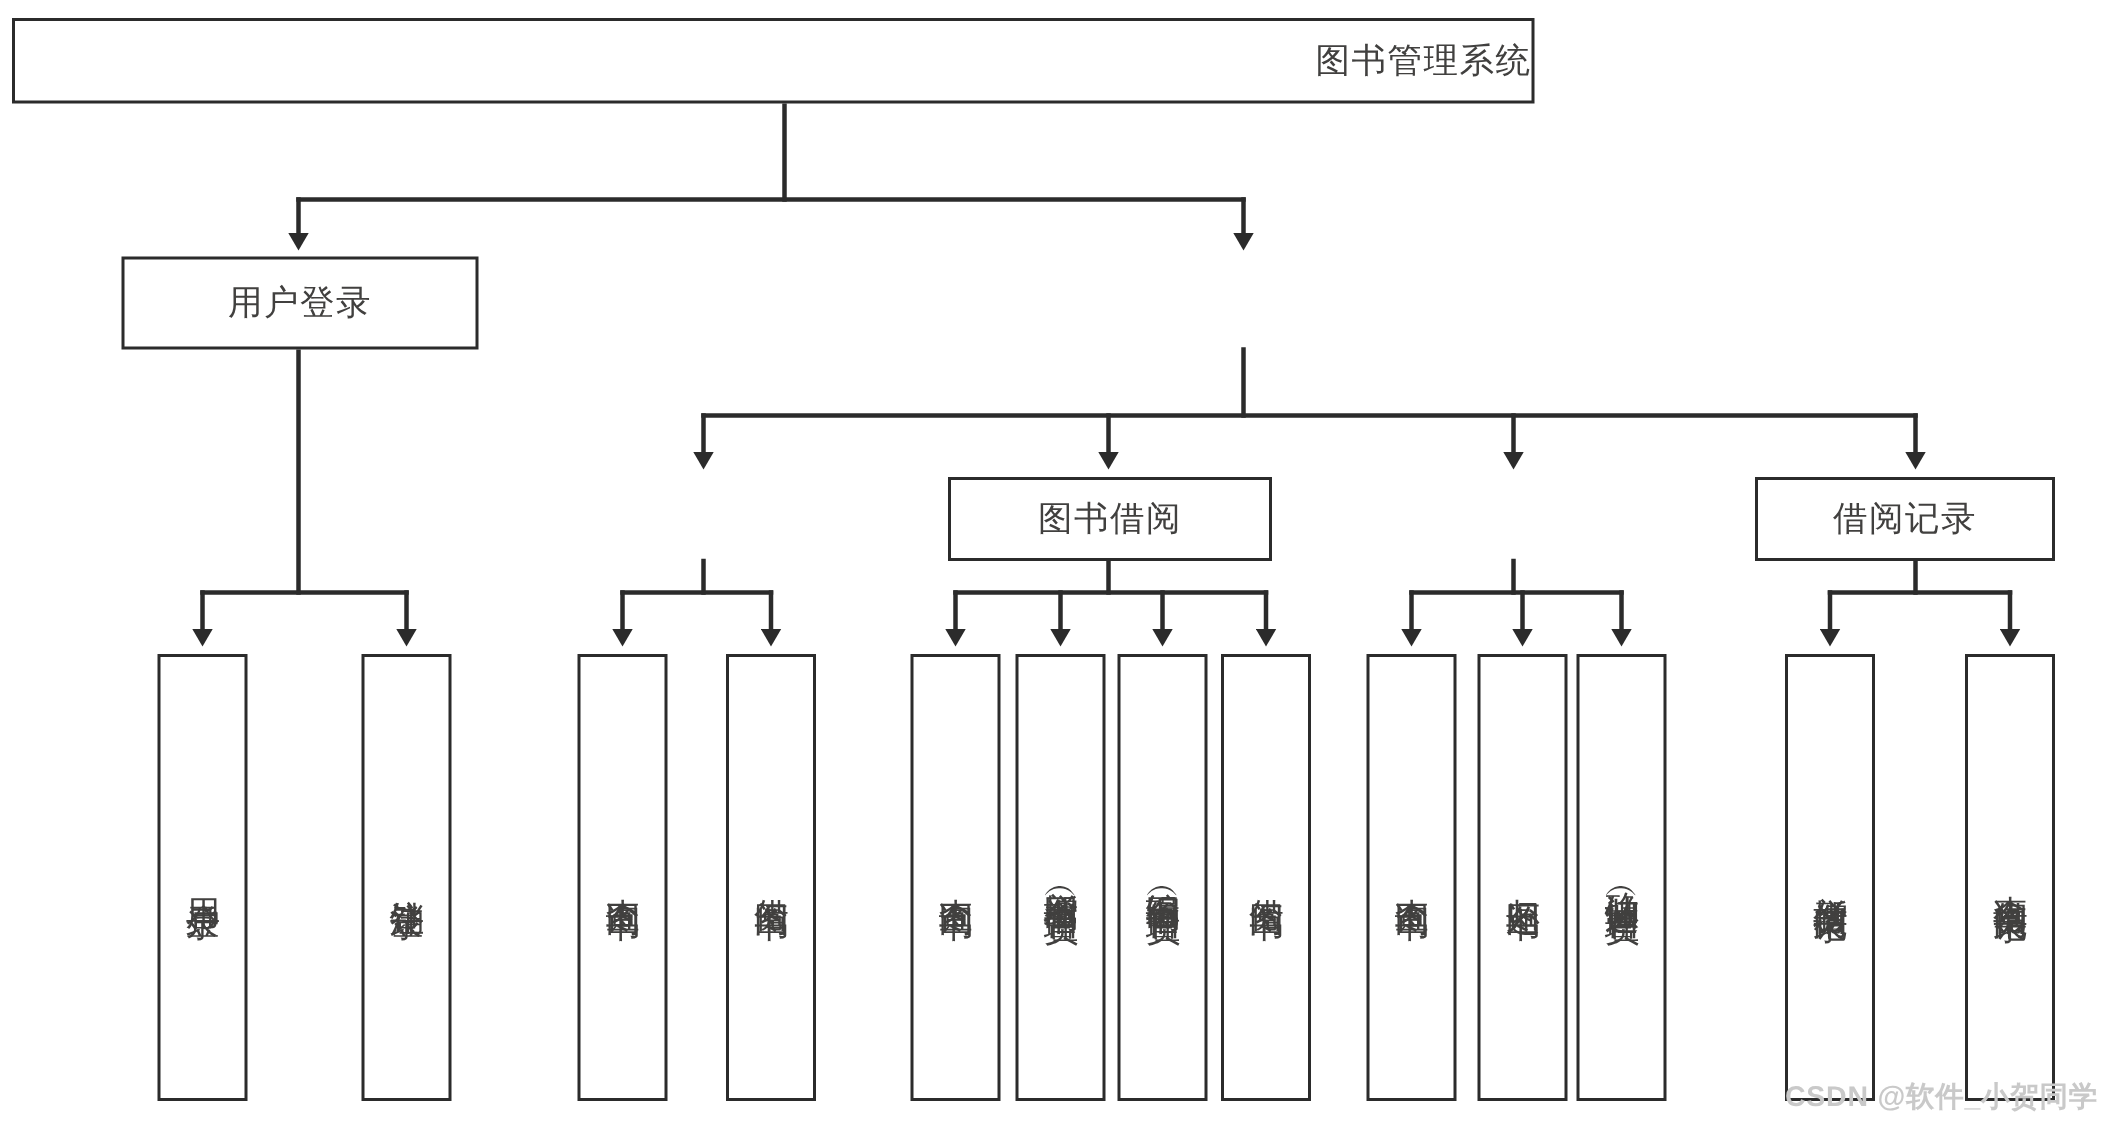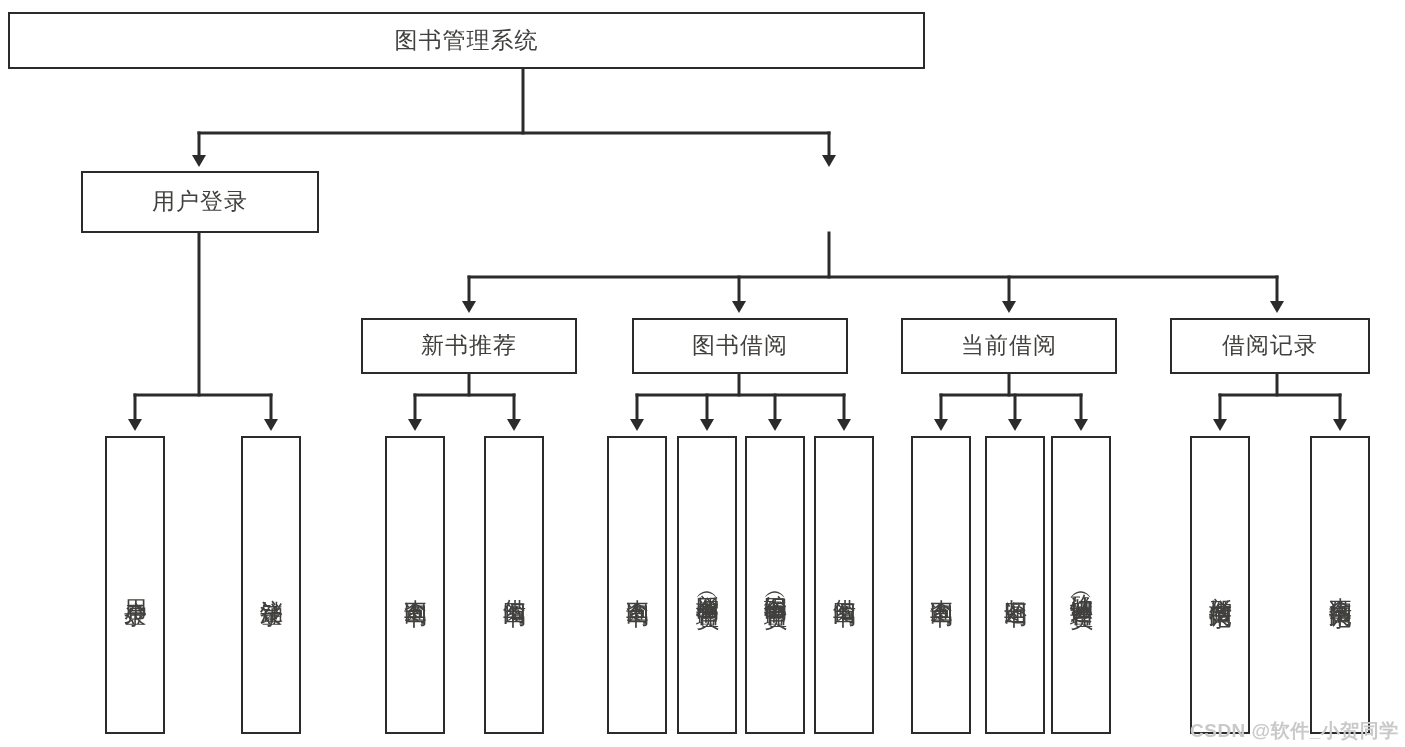--- a/index.html
+++ b/index.html
@@ -116,36 +116,30 @@
       <path d="M 1015 395 L 1015 420" marker-end="url(#arrow)"></path>
       <path d="M 1081 395 L 1081 420" marker-end="url(#arrow)"></path>
 
       <path d="M 1277 374 L 1277 395"></path>
       <path d="M 1220 395 L 1340 395"></path>
       <path d="M 1220 395 L 1220 420" marker-end="url(#arrow)"></path>
       <path d="M 1340 395 L 1340 420" marker-end="url(#arrow)"></path>
     </g>
   </svg>
 
-  <div class="node horiz" style="left: 8px; top: 12px; width: 917px; height: 57px;">
+  <div class="node horiz" style="left: 8px; top: 12px; width: 1015px; height: 57px; justify-content: flex-end;">
     <span>图书管理系统</span>
   </div>
 
   <div class="node horiz" style="left: 81px; top: 171px; width: 238px; height: 62px;">
     <span>用户登录</span>
   </div>
 
-  <div class="node horiz" style="left: 361px; top: 318px; width: 216px; height: 56px;">
-    <span>新书推荐</span>
-  </div>
   <div class="node horiz" style="left: 632px; top: 318px; width: 216px; height: 56px;">
     <span>图书借阅</span>
-  </div>
-  <div class="node horiz" style="left: 901px; top: 318px; width: 216px; height: 56px;">
-    <span>当前借阅</span>
   </div>
   <div class="node horiz" style="left: 1170px; top: 318px; width: 200px; height: 56px;">
     <span>借阅记录</span>
   </div>
 
   <div class="node vert" style="left: 105px; top: 436px; width: 60px; height: 298px;">
     <span class="vtext">用户登录</span>
   </div>
   <div class="node vert" style="left: 241px; top: 436px; width: 60px; height: 298px;">
     <span class="vtext">注销登录</span>

